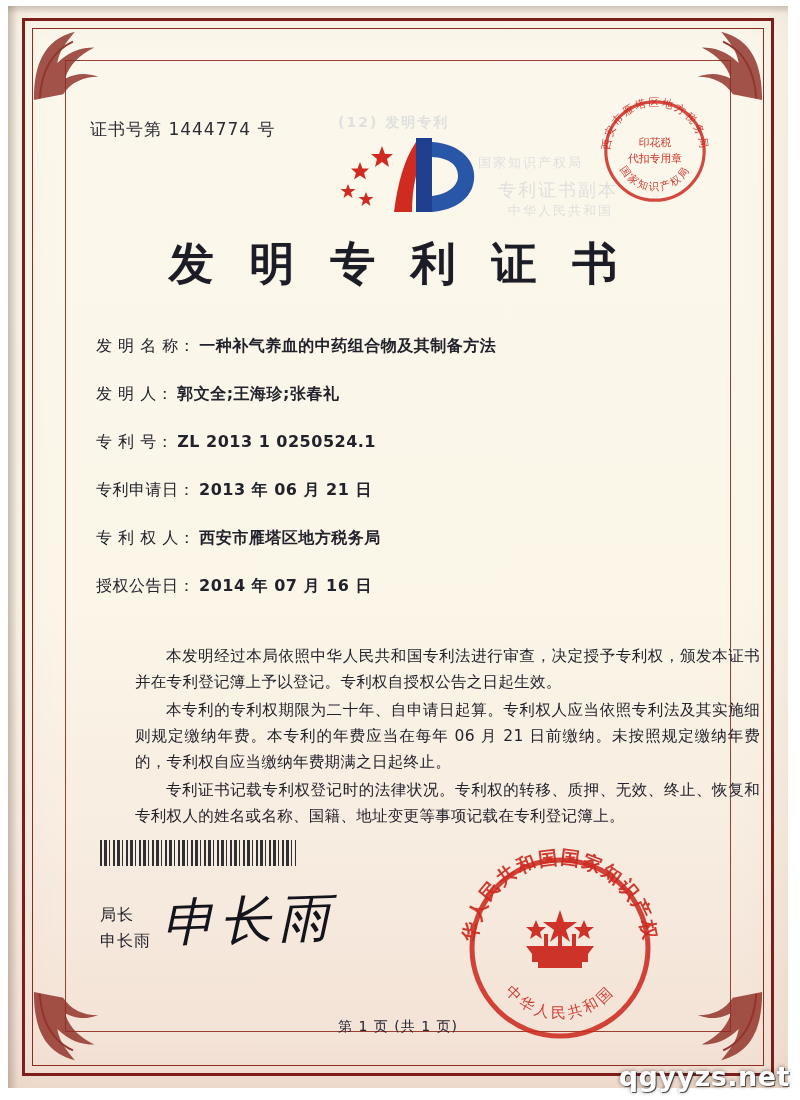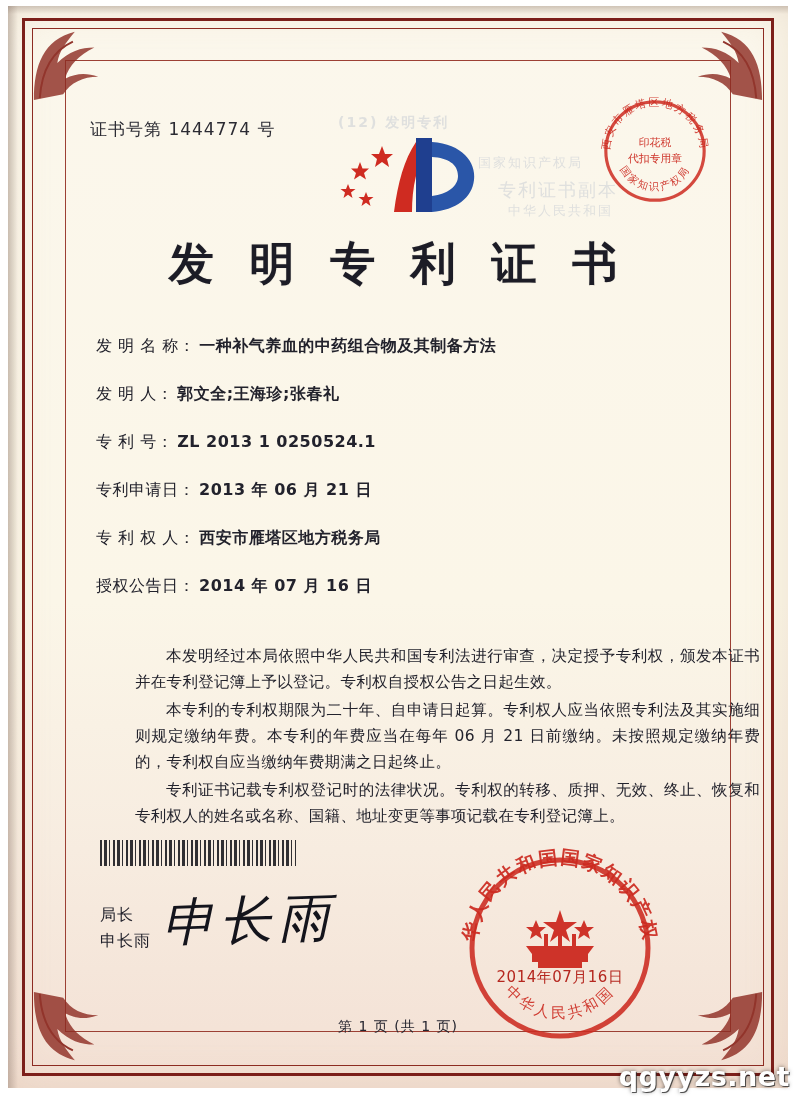--- a/index.html
+++ b/index.html
@@ -430,19 +430,18 @@
           <polygon points="124,72 127,79 134,79 128,84 130,91 124,87 118,91 120,84 114,79 121,79"></polygon>
           <rect x="72" y="106" width="56" height="8"></rect>
           <rect x="78" y="114" width="44" height="6"></rect>
           <path d="M66 98 L134 98 L128 106 L72 106 Z"></path>
           <rect x="84" y="86" width="4" height="12"></rect>
           <rect x="98" y="86" width="4" height="12"></rect>
           <rect x="112" y="86" width="4" height="12"></rect>
         </g>
       </svg>
     </div>
-    <div class="stamp-date">2014年07月16日</div>
 
     <div class="page-footer">第 1 页 (共 1 页)</div>
   </div>
 
   <div class="watermark">qgyyzs.net</div>
 </div>
 
 </body></html>

